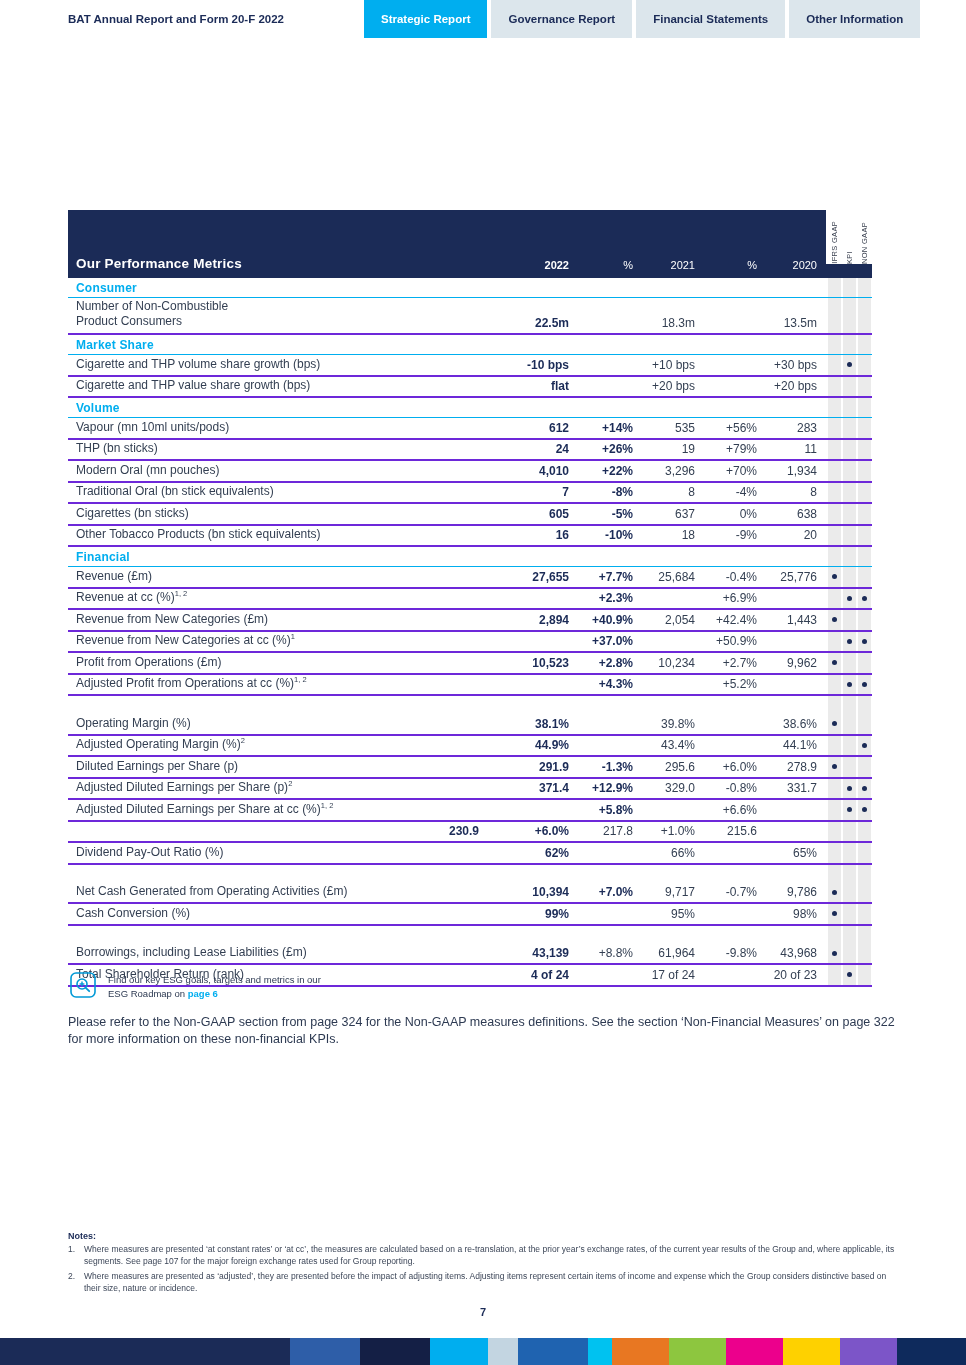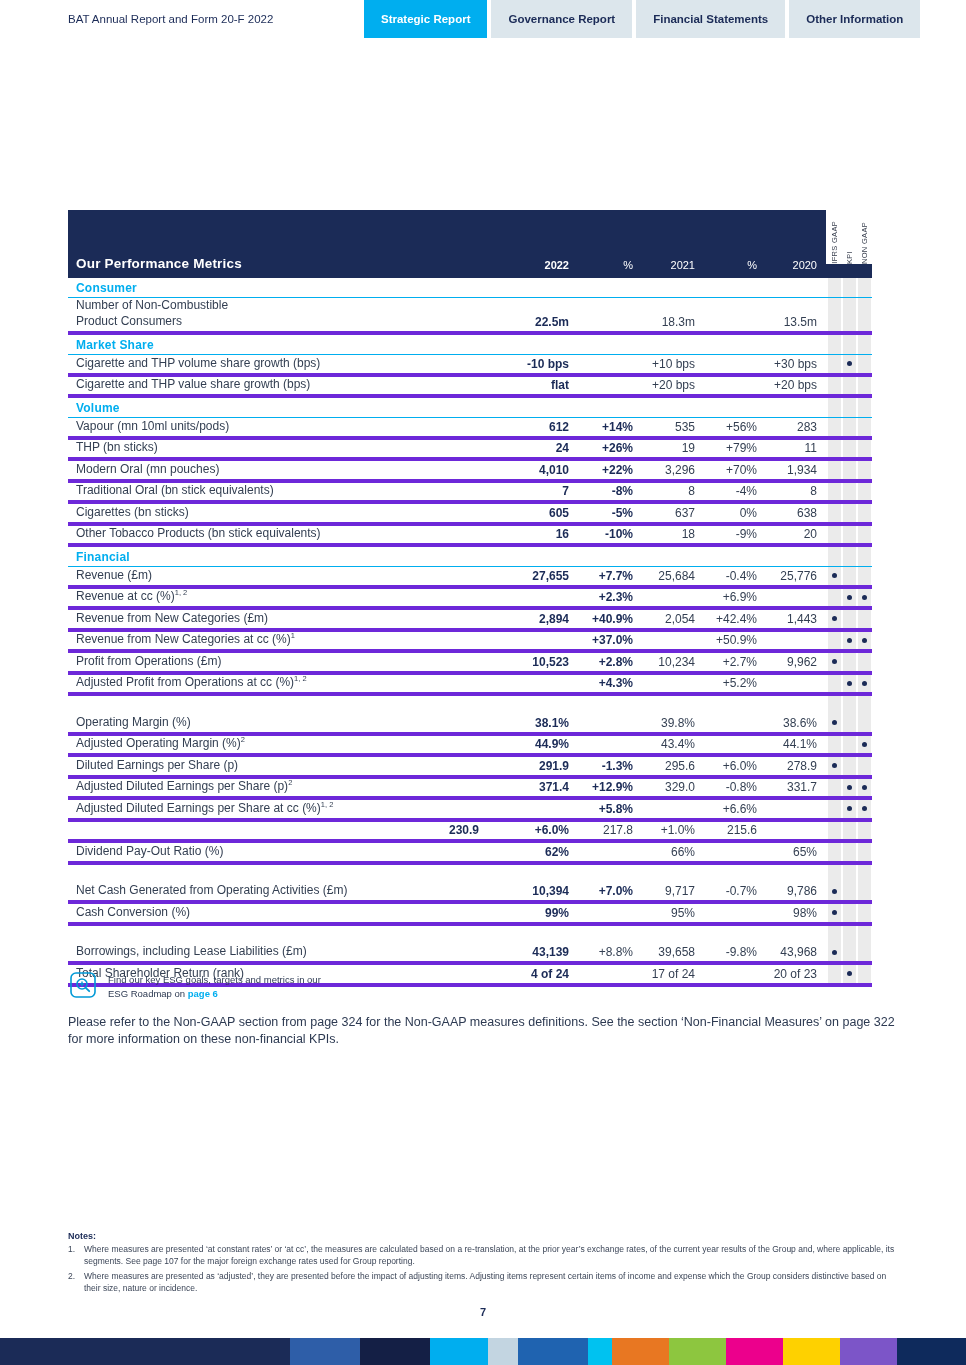--- a/index.html
+++ b/index.html
@@ -2,21 +2,21 @@
 <html><head>
 <meta charset="utf-8">
 <style>
   * { margin:0; padding:0; box-sizing:border-box; }
   html,body { background:#ffffff; }
   body { font-family:"Liberation Sans", sans-serif; color:#2d3a52; }
   .page { position:relative; width:966px; height:1365px; background:#fff; overflow:hidden; }
 
   
   .report-title { position:absolute; left:68px; top:0; height:38px; display:flex; align-items:center;
-                  font-size:11.5px; font-weight:normal; color:#1b2b57; }
+                  font-size:11.5px; font-weight:bold; color:#1b2b57; }
   .tabs { position:absolute; left:352px; top:0; height:38px; display:flex; gap:4px;margin-left:12px; }
   .tab { display:flex; align-items:center; justify-content:center; padding:0 17px;
          font-size:11.5px; font-weight:bold; color:#1b2b57; background:#dce6ec; cursor:pointer; }
   .tab.active { background:#00aeef; color:#fff; }
 
   
   .title { position:absolute; left:67px; top:95px; font-size:34px; font-weight:bold;
            color:#1b2b57; letter-spacing:0.2px; }
 
   
@@ -31,21 +31,21 @@
   .thead-row { position:absolute; left:0; right:0; bottom:0; align-items:end;
                padding:0 0 7px 8px; color:#fff; font-size:11px; }
   .thead-title { font-size:13.5px; font-weight:bold; letter-spacing:0.2px; }
   .c { text-align:right; }
   .b { font-weight:bold; }
 
   .tbody { position:relative; }
   .stripe { position:absolute; top:0; bottom:0; width:13px; background:#ebebeb; }
   .stripe.s0 { right:31px; } .stripe.s1 { right:16px; } .stripe.s2 { right:1px; }
 
-  .trow { position:relative; align-items:center; height:21.5px; border-bottom:4px solid #6d28d9;
+  .trow { position:relative; align-items:center; height:21.5px; border-bottom:2px solid #6d28d9;
           font-size:12px; color:#333f52; padding-left:8px; }
   .trow .c0, .trow .c1 { font-weight:bold; color:#1b2b57; }
   .trow.pctreg .c1 { font-weight:normal; color:#333f52; }
   .trow.tall { height:37px; align-items:end; padding-bottom:3px; }
   .trow .label { white-space:pre-line; line-height:1.3; text-align:left; }
   sup { font-size:7.5px; line-height:0; vertical-align:super; }
   .srow { position:relative; display:flex; align-items:center; height:20px;
           border-bottom:1px solid #00aeef; color:#00aeef; font-weight:bold; font-size:12px;
           padding-left:8px; letter-spacing:0.2px; }
   .grow { position:relative; height:18px; }
@@ -447,21 +447,21 @@
             <span class="dot"></span>
           </div>
           <div class="dotc"></div>
           <div class="dotc"></div>
         </div>
         <div class="grow"></div>
         <div class="trow grid pctreg">
           <div class="label">Borrowings, including Lease Liabilities (£m)</div>
           <div class="c c0">43,139</div>
           <div class="c c1">+8.8%</div>
-          <div class="c c2">39,658</div>
+          <div class="c c2">61,964</div>
           <div class="c c3">-9.8%</div>
           <div class="c c4">43,968</div>
           <div></div>
           <div class="dotc">
             <span class="dot"></span>
           </div>
           <div class="dotc"></div>
           <div class="dotc"></div>
         </div>
         <div class="trow grid">

